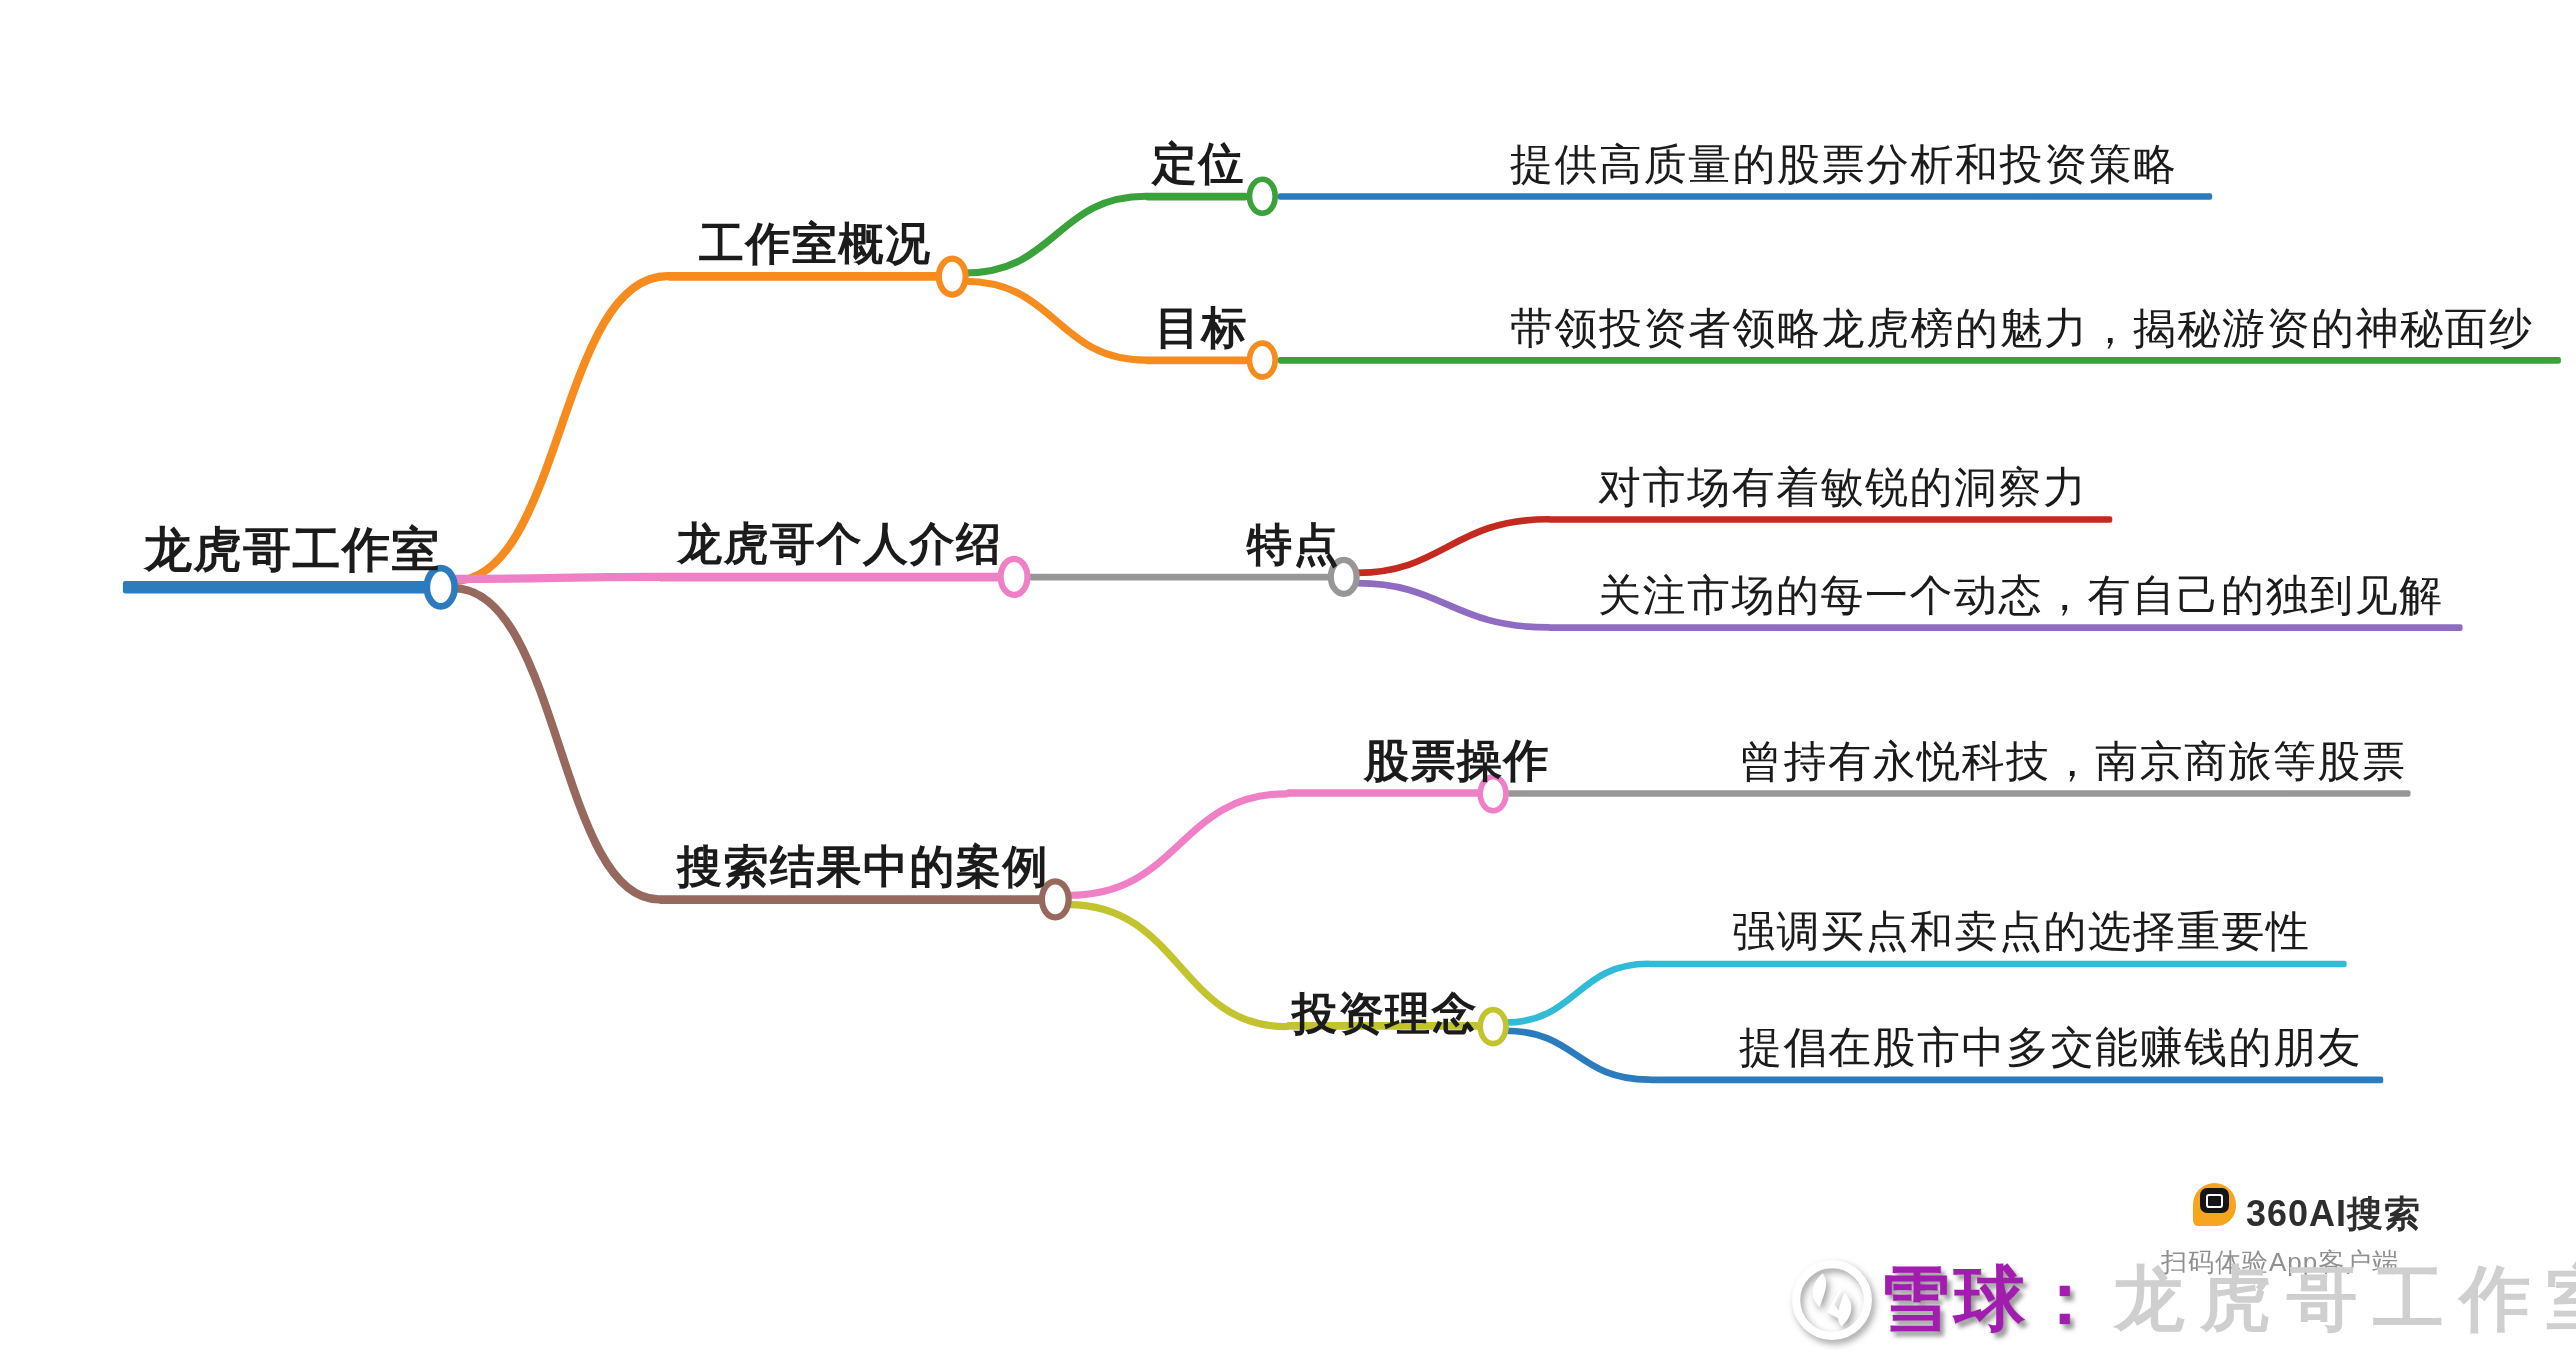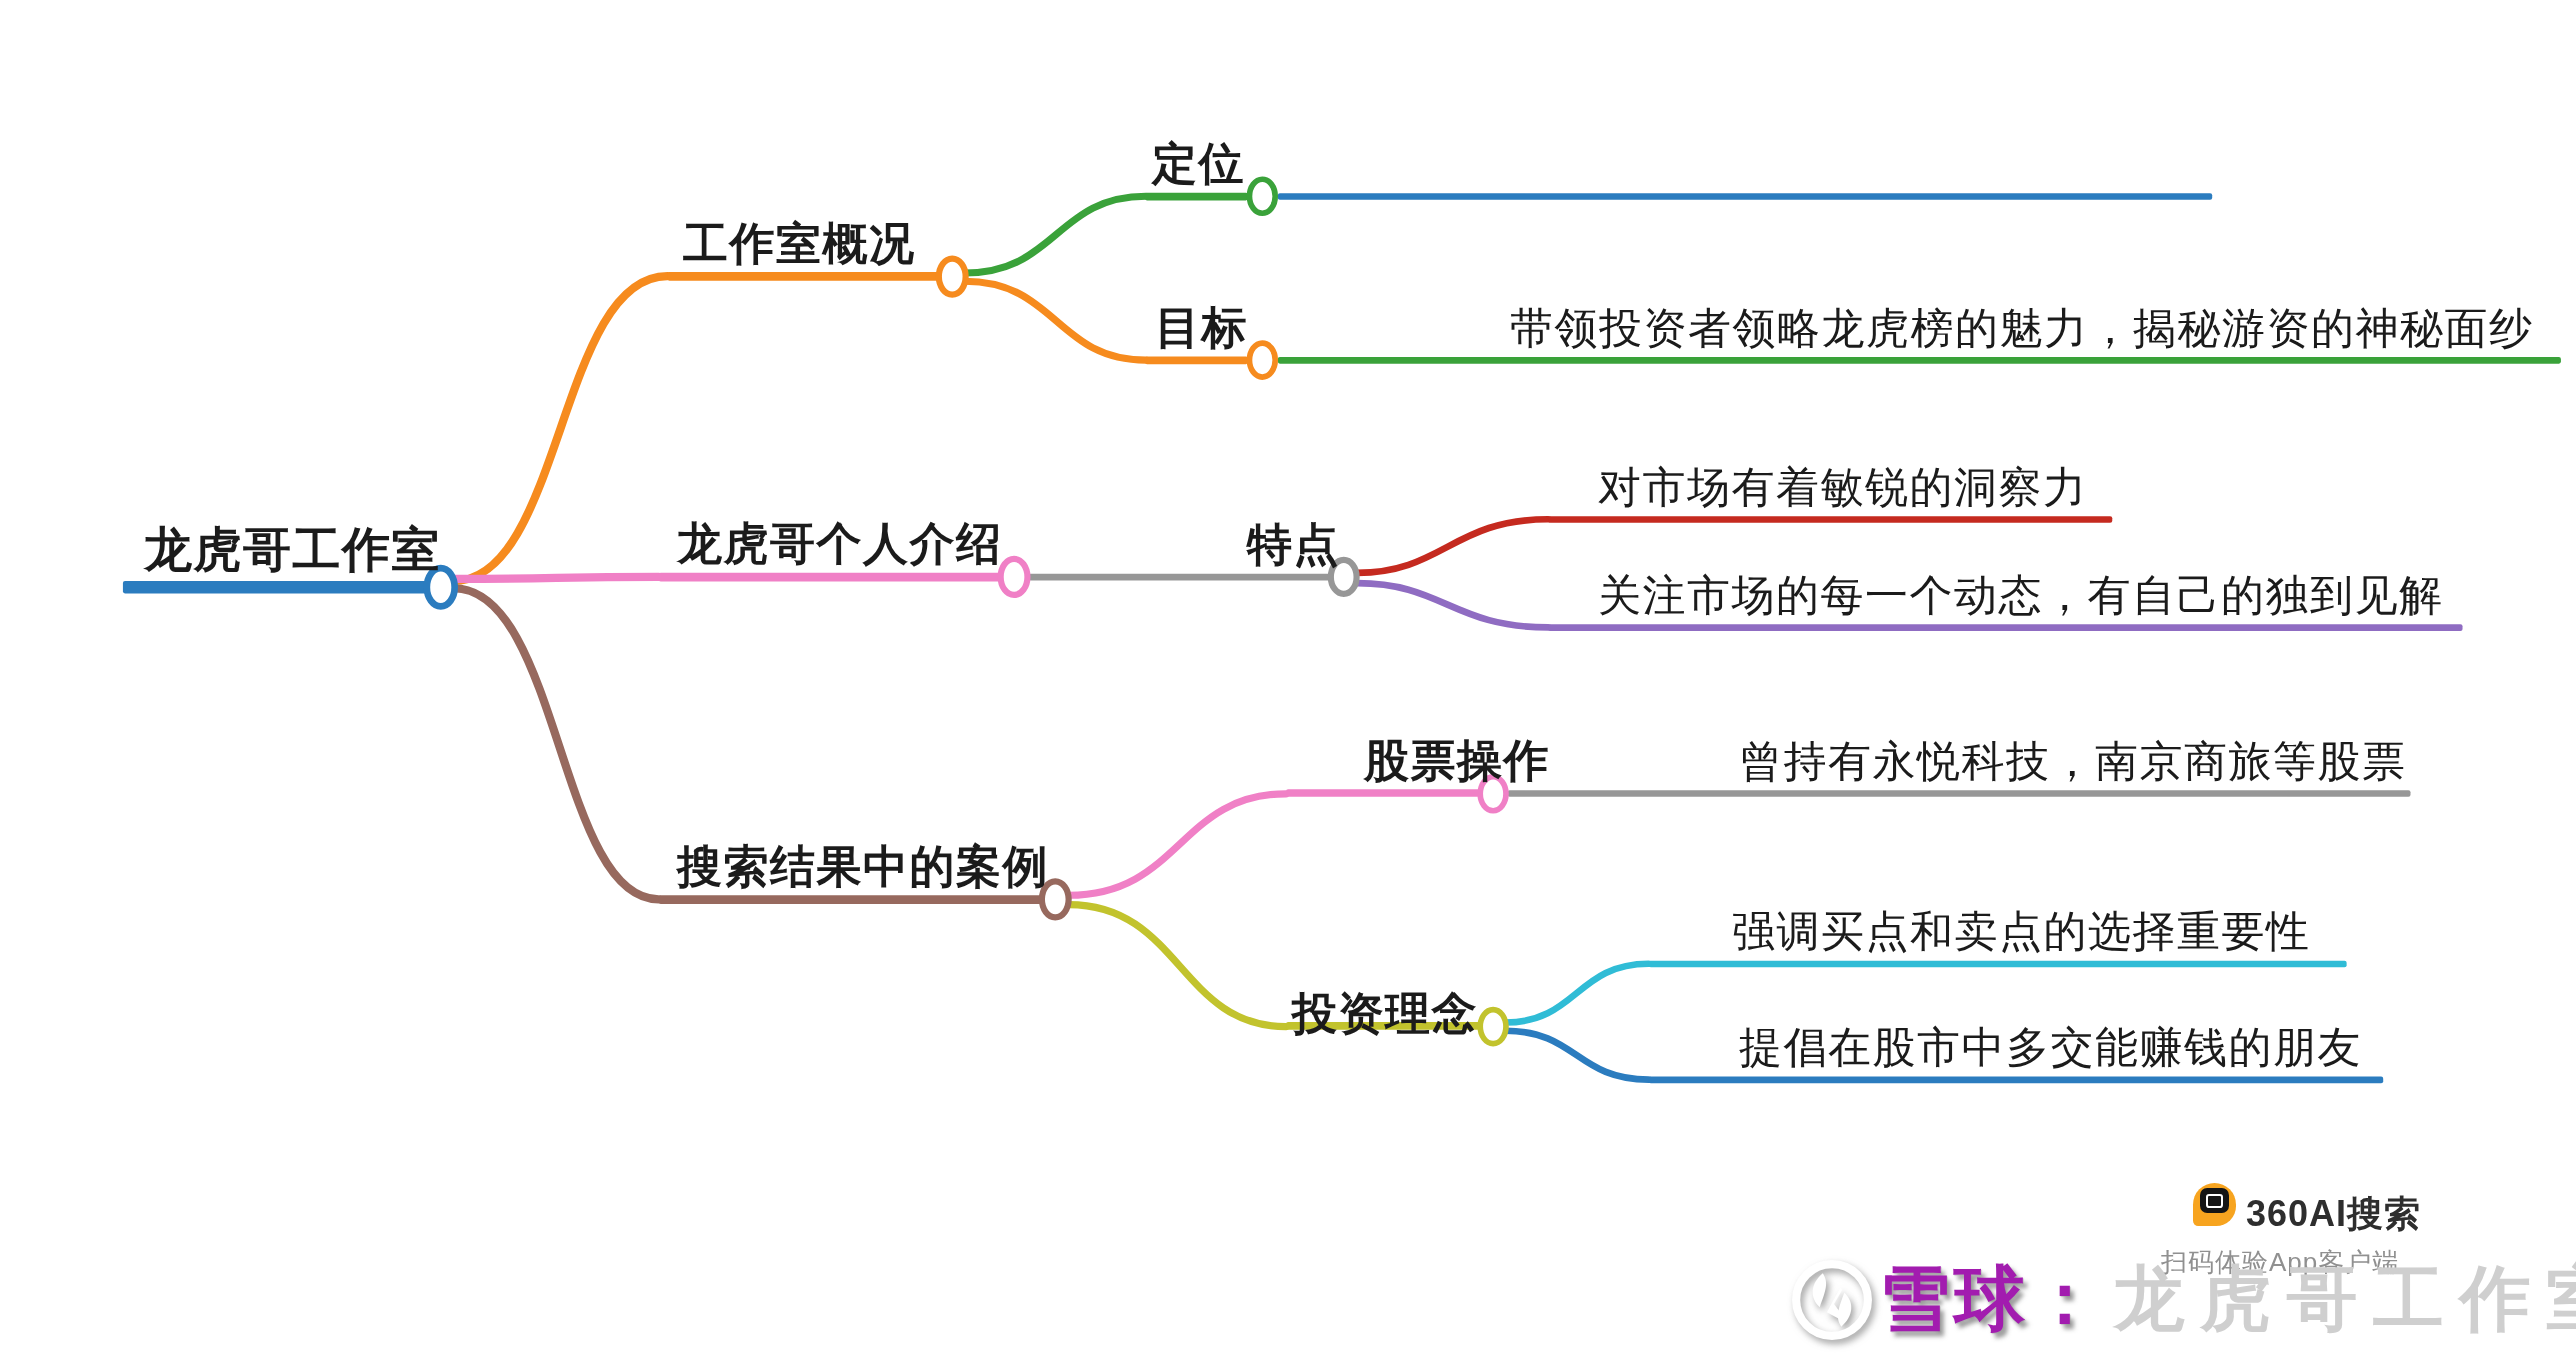--- a/index.html
+++ b/index.html
@@ -156,23 +156,24 @@
       <ellipse cx="1968" cy="1120" rx="26" ry="35" stroke-width="12" stroke="#f080c6"></ellipse>
       <ellipse cx="2608" cy="1120" rx="25" ry="33" stroke-width="12" stroke="#979797"></ellipse>
       <ellipse cx="2048" cy="1746" rx="26" ry="35" stroke-width="12" stroke="#97695e"></ellipse>
       <ellipse cx="2898" cy="1541" rx="25" ry="33" stroke-width="11" stroke="#f080c6"></ellipse>
       <ellipse cx="2898" cy="1993" rx="25" ry="33" stroke-width="11" stroke="#c2c32d"></ellipse>
     </g>
   </svg>
 
   <div class="label root-label" style="left:144px; top:526px;">龙虎哥工作室</div>
 
-  <div class="label node-label" style="left:683px; top:221px;">工作室概况</div>
+  <div class="label node-label" style="left:699px; top:221px;">工作室概况</div>
 
   <div class="label node-label" style="left:1152px; top:141px;">定位</div>
+  <div class="label leaf-label" style="left:1510px; top:143px;">提供高质量的股票分析和投资策略</div>
 
   <div class="label node-label" style="left:1155px; top:305px;">目标</div>
   <div class="label leaf-label" style="left:1510px; top:307px;">带领投资者领略龙虎榜的魅力，揭秘游资的神秘面纱</div>
 
   <div class="label node-label" style="left:677px; top:521px;">龙虎哥个人介绍</div>
   <div class="label node-label" style="left:1247px; top:522px;">特点</div>
   <div class="label leaf-label" style="left:1598px; top:466px;">对市场有着敏锐的洞察力</div>
   <div class="label leaf-label" style="left:1598px; top:574px;">关注市场的每一个动态，有自己的独到见解</div>
 
   <div class="label node-label" style="left:677px; top:844px;">搜索结果中的案例</div>

